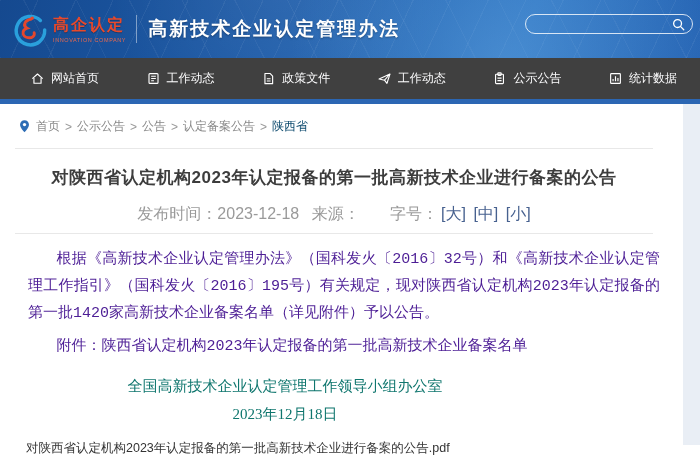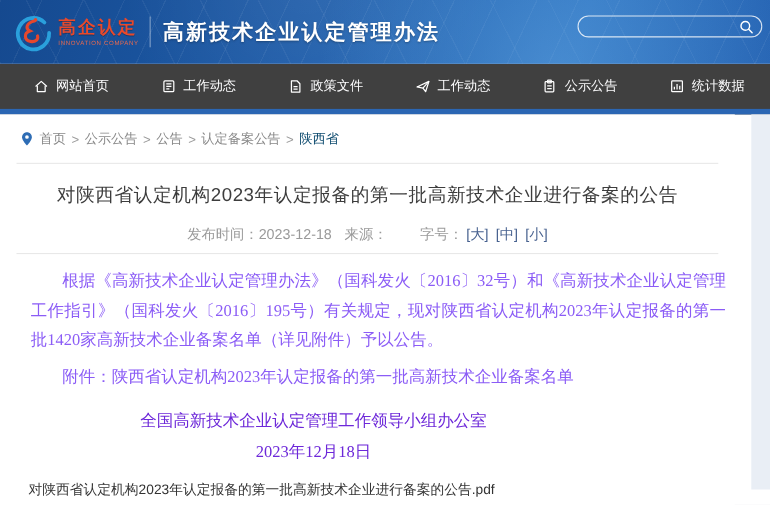--- a/index.html
+++ b/index.html
@@ -47,35 +47,35 @@
   .right-strip { position:absolute; right:0; top:104px; width:17px; height:341px; background:#e9eef5; }
 
   .breadcrumb { display:flex; align-items:center; gap:5px; padding:14px 0 13px 18px;
                 font-size:12px; color:#888; }
   .breadcrumb .crumb { color:#888; text-decoration:none; cursor:pointer; }
   .breadcrumb .crumb.current { color:#0c4a6e; }
   .breadcrumb .sep { color:#999; }
 
   .divider { border-top:1px solid #e8e8e8; margin:0 15px; }
 
-  .article-title { margin:17px 28px 0; text-align:center; font-size:17px; font-weight:normal;
+  .article-title { margin:17px 28px 0; text-align:center; font-size:17px; font-weight:bold;
                    color:#3d3d3d; letter-spacing:.5px; }
-  .meta { margin-top:15px; text-align:center; font-size:13px; color:#9a9a9a; }
+  .meta { margin-top:15px; text-align:center; font-size:16px; color:#9a9a9a; }
   .meta .src { margin-left:8px; }
   .meta .fsize { margin-left:26px; }
   .meta .size-btn { color:#47618f; margin-left:3px; cursor:pointer; }
   .divider.under-meta { margin-top:8px; }
 
   .article-body { padding:12px 8px 0 28px; }
-  .article-body p { font-family:Liberation Serif, serif; font-size:15px;
-                    line-height:27px; color:#8b5cf6; text-align:justify; text-indent:1.9em; }
+  .article-body p { font-family:Liberation Mono, monospace; font-size:15px;
+                    line-height:27px; color:#4c1d95; text-align:justify; text-indent:1.9em; }
   .attachment-line { margin-top:6px; }
   .signature-block { margin-top:13px; margin-right:118px; text-align:center;
                      font-family:"Liberation Serif","DejaVu Serif",serif;
-                     font-size:15px; color:#6d28d9; line-height:27px; }
+                     font-size:15px; color:#0f766e; line-height:27px; }
   .sign-date { margin-top:1px; }
   .pdf-link { display:inline-block; margin-top:12px; margin-left:-2px; font-size:12.5px;
               color:#333; text-decoration:none; cursor:pointer; }
 </style>
 </head>
 <body>
 
 <div class="page">
 
   <header class="masthead">

